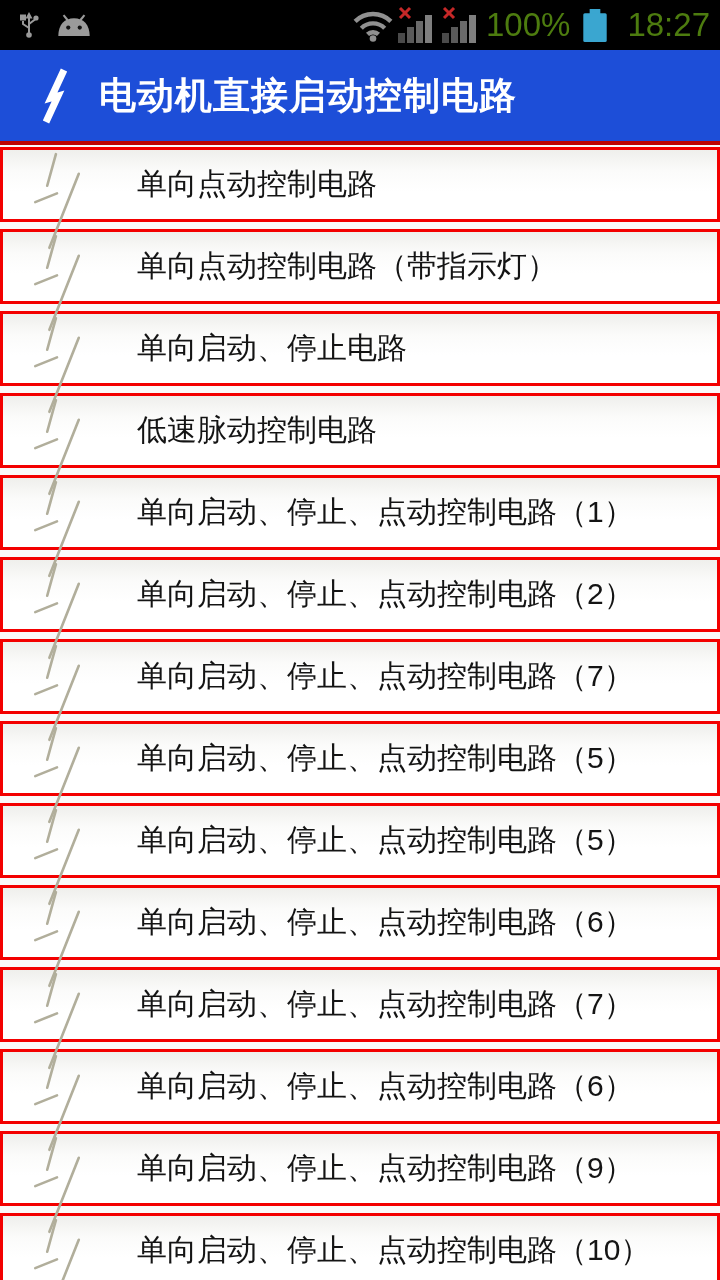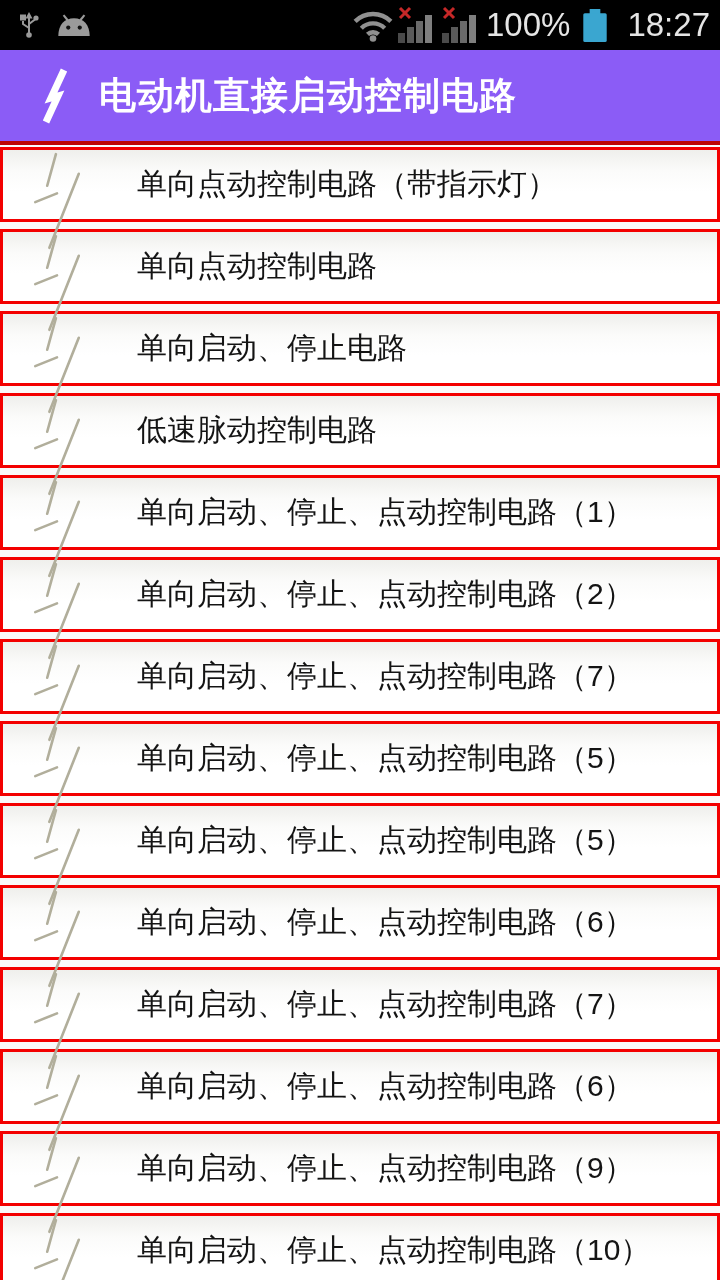--- a/index.html
+++ b/index.html
@@ -13,26 +13,26 @@
   .sb-android{margin-left:16px;}
   .sb-wifi{margin-left:auto;}
   .sb-signal{position:relative;width:36px;height:40px;margin-left:4px;}
   .sb-signal .bars{position:absolute;bottom:2px;left:0;display:flex;align-items:flex-end;gap:2px;}
   .sb-signal .bars i{display:block;width:7px;}
   .sb-signal .b1{height:10px;background:#4a4a4a;}
   .sb-signal .b2{height:16px;background:#5a5a5a;}
   .sb-signal .b3{height:22px;background:#6a6a6a;}
   .sb-signal .b4{height:28px;background:#7f7f7f;}
   .sb-signal .xmark{position:absolute;top:1px;left:0;}
-  .sb-text{color:#e5e5e5;font-size:33px;line-height:50px;margin-left:8px;}
+  .sb-text{color:#4d7c0f;font-size:33px;line-height:50px;margin-left:8px;}
   .sb-batt{margin-left:13px;}
   .sb-time{margin-left:20px;margin-right:4px;}
 
   
-  .header{height:91px;background:#8b5cf6;border-bottom:4px solid #bf0404;
+  .header{height:91px;background:#1d4ed8;border-bottom:4px solid #bf0404;
           display:flex;align-items:center;}
   .hd-bolt{margin-left:41px;flex:0 0 auto;}
   .hd-title{margin-left:28px;color:#fff;font-size:37px;font-weight:bold;letter-spacing:1px;}
 
   
   .list{padding-top:2px;}
   .row{position:relative;height:75px;margin-bottom:7px;box-sizing:border-box;
        border:3px solid #f30000;
        background:linear-gradient(180deg,#efefec 0%,#fbfbfa 30%,#ffffff 60%);
        display:flex;align-items:center;}
@@ -125,40 +125,40 @@
 
   <div class="list">
       <div class="row">
     <svg class="row-bolt" viewBox="0 0 44 90" width="48" height="98">
       <g fill="none" stroke="#b1ae9b" stroke-width="2.4" stroke-linecap="round">
         <path d="M21 2 L13 31"></path>
         <path d="M2 46 L22 38"></path>
         <path d="M42 20 L15 88"></path>
       </g>
     </svg>
+    <span class="row-label">单向点动控制电路</span>
+  </div>
+      <div class="row">
+    <svg class="row-bolt" viewBox="0 0 44 90" width="48" height="98">
+      <g fill="none" stroke="#b1ae9b" stroke-width="2.4" stroke-linecap="round">
+        <path d="M21 2 L13 31"></path>
+        <path d="M2 46 L22 38"></path>
+        <path d="M42 20 L15 88"></path>
+      </g>
+    </svg>
     <span class="row-label">单向点动控制电路（带指示灯）</span>
   </div>
       <div class="row">
     <svg class="row-bolt" viewBox="0 0 44 90" width="48" height="98">
       <g fill="none" stroke="#b1ae9b" stroke-width="2.4" stroke-linecap="round">
         <path d="M21 2 L13 31"></path>
         <path d="M2 46 L22 38"></path>
         <path d="M42 20 L15 88"></path>
       </g>
     </svg>
-    <span class="row-label">单向点动控制电路</span>
-  </div>
-      <div class="row">
-    <svg class="row-bolt" viewBox="0 0 44 90" width="48" height="98">
-      <g fill="none" stroke="#b1ae9b" stroke-width="2.4" stroke-linecap="round">
-        <path d="M21 2 L13 31"></path>
-        <path d="M2 46 L22 38"></path>
-        <path d="M42 20 L15 88"></path>
-      </g>
-    </svg>
     <span class="row-label">单向启动、停止电路</span>
   </div>
       <div class="row">
     <svg class="row-bolt" viewBox="0 0 44 90" width="48" height="98">
       <g fill="none" stroke="#b1ae9b" stroke-width="2.4" stroke-linecap="round">
         <path d="M21 2 L13 31"></path>
         <path d="M2 46 L22 38"></path>
         <path d="M42 20 L15 88"></path>
       </g>
     </svg>

